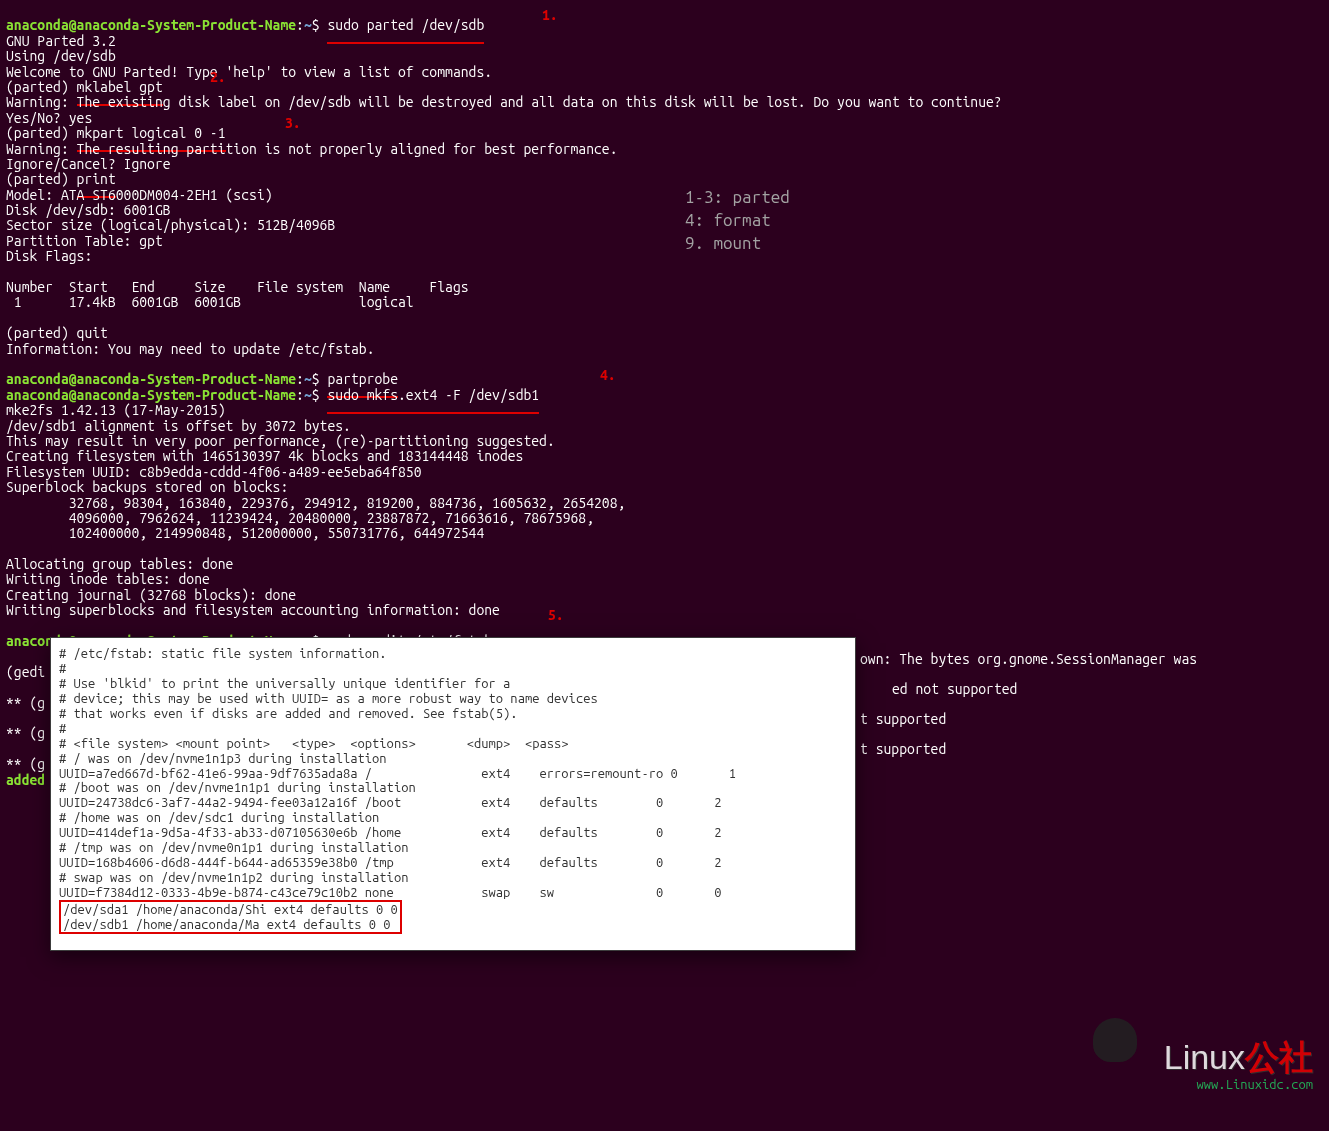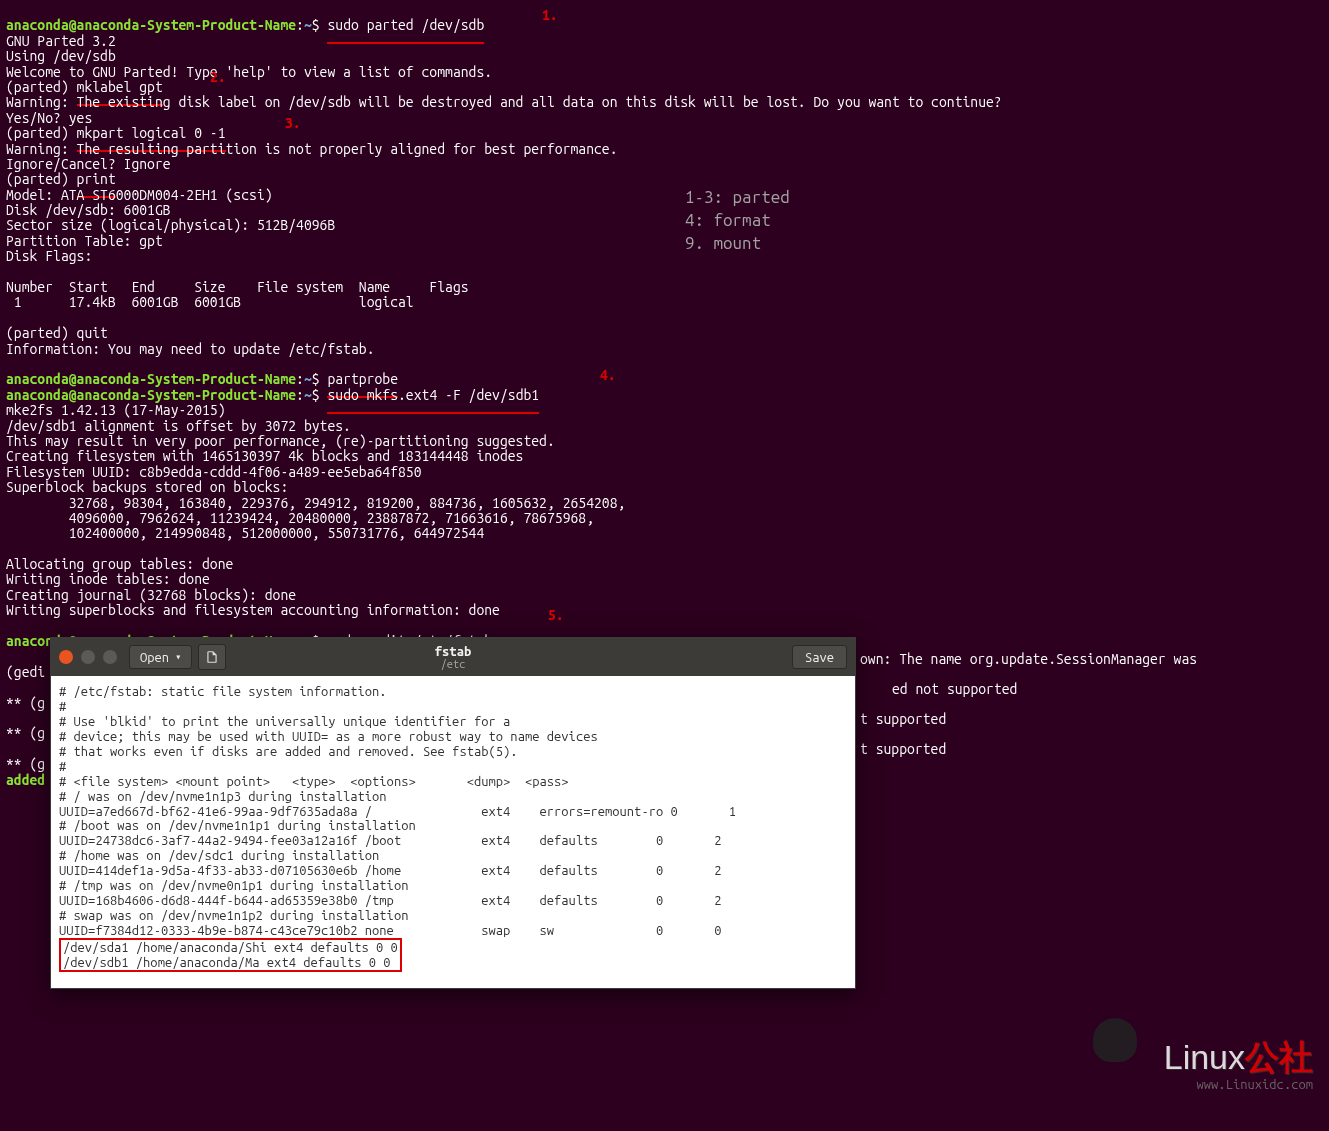--- a/index.html
+++ b/index.html
@@ -141,21 +141,21 @@
   font-size: 34px;
   color: #fff;
   display: inline-block;
   vertical-align: middle;
   margin-left: 19px;
   text-shadow: 1px 1px 0 #333;
 }
 .watermark .hanzi { color: #e00; font-weight: bold; }
 .watermark .sub {
   display:block;
-  color:#737373;
+  color:#22c55e;
   font-size: 13px;
   text-align:right;
 }
 </style>
 </head>
 <body>
 
 <div class="terminal">
 <span><span class="prompt-user">anaconda@anaconda-System-Product-Name</span><span class="prompt-white">:</span><span class="prompt-path">~</span><span class="prompt-white">$</span> <span class="cmd underline-red">sudo parted /dev/sdb</span></span>
 <span class="output">GNU Parted 3.2</span>
@@ -202,61 +202,38 @@
 <span class="output">(gedi</span>
 
 <span class="output">** (g</span>
 
 <span class="output">** (g</span>
 
 <span class="output">** (g</span>
 <span class="prompt-user">added</span>
 </div>
 
-<div style="position:absolute; left:860px; top:652px; white-space:pre;"><span class="output">own: The name org.update.SessionManager was</span></div>
+<div style="position:absolute; left:860px; top:652px; white-space:pre;"><span class="output">own: The bytes org.gnome.SessionManager was</span></div>
 <div style="position:absolute; left:860px; top:682px; white-space:pre;margin-left:32px;"><span class="output">ed not supported</span></div>
 <div style="position:absolute; left:860px; top:712px; white-space:pre;"><span class="output">t supported</span></div>
 <div style="position:absolute; left:860px; top:742px; white-space:pre;"><span class="output">t supported</span></div>
 
 <span class="red-annot" style="left:542px; top:8px;">1.</span>
 <span class="red-annot" style="left:210px; top:70px;">2.</span>
 <span class="red-annot" style="left:285px; top:116px;">3.</span>
 <span class="red-annot" style="left:600px; top:368px;">4.</span>
 <span class="red-annot" style="left:548px; top:608px;">5.</span>
 
 <div class="legend">
   <div>1-3: parted</div>
   <div>4: format</div>
   <div>9. mount</div>
 </div>
 
 <div class="gedit-window">
-  <div class="gedit-titlebar">
-    <div class="win-buttons">
-      <span class="win-btn win-close"></span>
-      <span class="win-btn win-min"></span>
-      <span class="win-btn win-max"></span>
-    </div>
-    <div class="open-btn">
-      <span>Open</span>
-      <span class="chev">▾</span>
-    </div>
-    <div class="new-btn">
-      <svg width="14" height="14" viewBox="0 0 24 24">
-          <path fill="#ddd" d="M14 2H6a2 2 0 0 0-2 2v16a2 2 0 0 0 2 2h12a2 2 0 0 0 2-2V8l-6-6zM6 20V4h7v5h5v11H6z"></path>
-        </svg>
-    </div>
-    <div class="title-center">
-      <span class="fname">fstab</span>
-      <span class="fpath">/etc</span>
-    </div>
-    <div class="save-btn">
-      <span>Save</span>
-    </div>
-  </div>
   <div class="gedit-body"><span># /etc/fstab: static file system information.</span>
 <span>#</span>
 <span># Use 'blkid' to print the universally unique identifier for a</span>
 <span># device; this may be used with UUID= as a more robust way to name devices</span>
 <span># that works even if disks are added and removed. See fstab(5).</span>
 <span>#</span>
 <span># &lt;file system&gt; &lt;mount point&gt;   &lt;type&gt;  &lt;options&gt;       &lt;dump&gt;  &lt;pass&gt;</span>
 <span># / was on /dev/nvme1n1p3 during installation</span>
 <span>UUID=a7ed667d-bf62-41e6-99aa-9df7635ada8a /               ext4    errors=remount-ro 0       1</span>
 <span># /boot was on /dev/nvme1n1p1 during installation</span>

